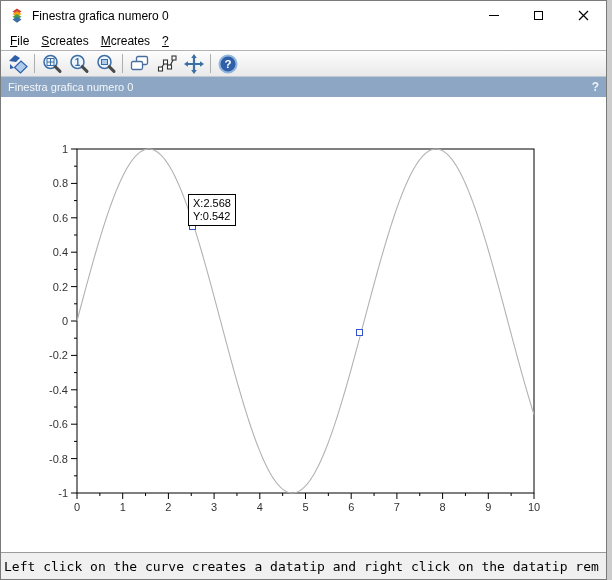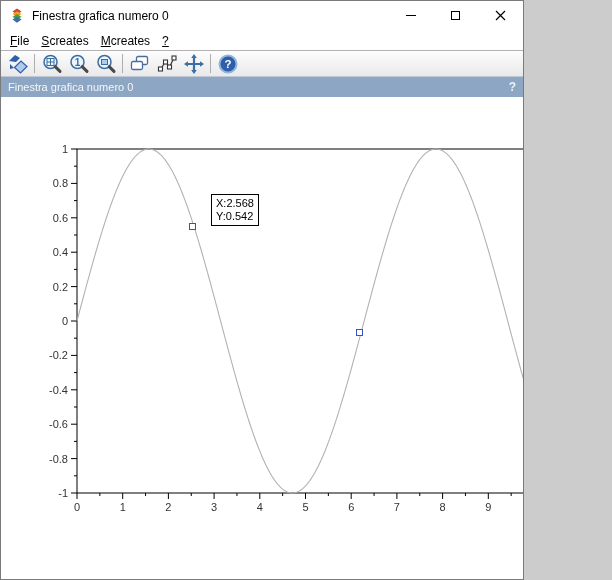--- a/index.html
+++ b/index.html
@@ -1,18 +1,18 @@
 <!DOCTYPE html>
 <html><head>
 <meta charset="utf-8">
 <style>
   * { margin:0; padding:0; box-sizing:border-box; }
   body { background:#ccc; font-family:"Liberation Sans", sans-serif; }
   .window {
-    position:relative; width:524px; height:580px; background:#fff;
+    position:relative; width:607px; height:580px; background:#fff;
     border:1px solid #7a7a7a; overflow:hidden;
   }
   
   .titlebar { height:29px; display:flex; align-items:center; background:#fff; }
   .app-icon { width:16px; height:16px; margin:0 7px 0 8px; flex:0 0 auto; }
   .title-text { font-size:12px; color:#000; flex:1 1 auto; white-space:nowrap; }
   .win-btn { width:45px; height:29px; display:flex; align-items:center; justify-content:center; cursor:default; }
   .glyph-min { width:10px; height:1px; background:#000; display:block; }
   .glyph-max { width:9px; height:9px; border:1px solid #000; display:block; }
   
@@ -215,21 +215,24 @@
         <line x1="73" y1="275.6" x2="76" y2="275.6" stroke="#000000"></line>
         <line x1="73" y1="241.20000000000002" x2="76" y2="241.20000000000002" stroke="#000000"></line>
         <line x1="73" y1="206.8" x2="76" y2="206.8" stroke="#000000"></line>
         <line x1="73" y1="172.40000000000003" x2="76" y2="172.40000000000003" stroke="#000000"></line>
         <line x1="73" y1="138" x2="76" y2="138" stroke="#000000"></line>
         <line x1="73" y1="103.60000000000002" x2="76" y2="103.60000000000002" stroke="#000000"></line>
         <line x1="73" y1="69.20000000000003" x2="76" y2="69.20000000000003" stroke="#000000"></line>
         <polyline points="76.00,224.00 76.91,220.56 77.83,217.12 78.74,213.69 79.66,210.25 80.57,206.83 81.48,203.41 82.40,200.00 83.31,196.60 84.23,193.21 85.14,189.83 86.05,186.46 86.97,183.12 87.88,179.78 88.80,176.47 89.71,173.17 90.62,169.89 91.54,166.64 92.45,163.41 93.37,160.20 94.28,157.02 95.19,153.87 96.11,150.74 97.02,147.64 97.94,144.57 98.85,141.54 99.76,138.54 100.68,135.57 101.59,132.64 102.51,129.74 103.42,126.88 104.33,124.06 105.25,121.28 106.16,118.54 107.08,115.85 107.99,113.19 108.90,110.59 109.82,108.02 110.73,105.51 111.65,103.04 112.56,100.61 113.47,98.24 114.39,95.92 115.30,93.65 116.22,91.43 117.13,89.27 118.04,87.16 118.96,85.10 119.87,83.10 120.79,81.15 121.70,79.27 122.61,77.44 123.53,75.67 124.44,73.95 125.36,72.30 126.27,70.71 127.18,69.18 128.10,67.72 129.01,66.31 129.93,64.97 130.84,63.69 131.75,62.47 132.67,61.33 133.58,60.24 134.50,59.22 135.41,58.27 136.32,57.38 137.24,56.56 138.15,55.81 139.07,55.12 139.98,54.50 140.89,53.95 141.81,53.47 142.72,53.05 143.64,52.71 144.55,52.43 145.46,52.22 146.38,52.08 147.29,52.01 148.21,52.01 149.12,52.07 150.03,52.21 150.95,52.41 151.86,52.68 152.78,53.02 153.69,53.43 154.60,53.91 155.52,54.46 156.43,55.07 157.35,55.75 158.26,56.50 159.17,57.31 160.09,58.19 161.00,59.14 161.92,60.16 162.83,61.24 163.74,62.38 164.66,63.59 165.57,64.86 166.49,66.20 167.40,67.60 168.31,69.06 169.23,70.59 170.14,72.17 171.06,73.82 171.97,75.53 172.88,77.29 173.80,79.12 174.71,81.00 175.63,82.94 176.54,84.94 177.45,86.99 178.37,89.10 179.28,91.26 180.20,93.47 181.11,95.74 182.02,98.06 182.94,100.42 183.85,102.84 184.77,105.31 185.68,107.82 186.59,110.38 187.51,112.99 188.42,115.63 189.34,118.33 190.25,121.06 191.16,123.84 192.08,126.66 192.99,129.51 193.91,132.40 194.82,135.33 195.73,138.30 196.65,141.30 197.56,144.33 198.48,147.40 199.39,150.49 200.30,153.62 201.22,156.77 202.13,159.95 203.05,163.15 203.96,166.38 204.87,169.63 205.79,172.91 206.70,176.20 207.62,179.52 208.53,182.85 209.44,186.20 210.36,189.56 211.27,192.94 212.19,196.33 213.10,199.73 214.01,203.14 214.93,206.56 215.84,209.98 216.76,213.41 217.67,216.85 218.58,220.29 219.50,223.73 220.41,227.17 221.33,230.60 222.24,234.04 223.15,237.47 224.07,240.90 224.98,244.32 225.90,247.73 226.81,251.13 227.72,254.52 228.64,257.90 229.55,261.27 230.47,264.62 231.38,267.95 232.29,271.27 233.21,274.57 234.12,277.85 235.04,281.10 235.95,284.33 236.86,287.54 237.78,290.73 238.69,293.88 239.61,297.01 240.52,300.11 241.43,303.18 242.35,306.22 243.26,309.23 244.18,312.20 245.09,315.13 246.00,318.03 246.92,320.89 247.83,323.71 248.75,326.50 249.66,329.24 250.57,331.94 251.49,334.60 252.40,337.21 253.32,339.78 254.23,342.30 255.14,344.77 256.06,347.19 256.97,349.57 257.89,351.90 258.80,354.17 259.71,356.39 260.63,358.56 261.54,360.68 262.46,362.74 263.37,364.74 264.28,366.69 265.20,368.58 266.11,370.42 267.03,372.19 267.94,373.91 268.85,375.57 269.77,377.16 270.68,378.70 271.60,380.17 272.51,381.58 273.42,382.93 274.34,384.21 275.25,385.43 276.17,386.59 277.08,387.68 277.99,388.70 278.91,389.66 279.82,390.55 280.74,391.38 281.65,392.14 282.56,392.83 283.48,393.45 284.39,394.01 285.31,394.49 286.22,394.91 287.13,395.27 288.05,395.55 288.96,395.76 289.88,395.91 290.79,395.99 291.70,396.00 292.62,395.93 293.53,395.81 294.45,395.61 295.36,395.34 296.27,395.01 297.19,394.60 298.10,394.13 299.02,393.59 299.93,392.98 300.84,392.31 301.76,391.56 302.67,390.75 303.59,389.88 304.50,388.93 305.41,387.93 306.33,386.85 307.24,385.71 308.16,384.51 309.07,383.24 309.98,381.91 310.90,380.51 311.81,379.06 312.73,377.54 313.64,375.95 314.55,374.31 315.47,372.61 316.38,370.85 317.30,369.03 318.21,367.15 319.12,365.21 320.04,363.22 320.95,361.17 321.87,359.07 322.78,356.92 323.69,354.71 324.61,352.44 325.52,350.13 326.44,347.77 327.35,345.35 328.26,342.89 329.18,340.38 330.09,337.83 331.01,335.22 331.92,332.58 332.83,329.89 333.75,327.16 334.66,324.38 335.58,321.57 336.49,318.72 337.40,315.83 338.32,312.90 339.23,309.94 340.15,306.94 341.06,303.91 341.97,300.85 342.89,297.76 343.80,294.63 344.72,291.48 345.63,288.31 346.54,285.10 347.46,281.88 348.37,278.63 349.29,275.35 350.20,272.06 351.11,268.75 352.03,265.42 352.94,262.07 353.86,258.71 354.77,255.33 355.68,251.94 356.60,248.54 357.51,245.13 358.43,241.72 359.34,238.29 360.25,234.86 361.17,231.43 362.08,227.99 363.00,224.55 363.91,221.11 364.82,217.67 365.74,214.23 366.65,210.80 367.57,207.37 368.48,203.95 369.39,200.54 370.31,197.14 371.22,193.75 372.14,190.37 373.05,187.00 373.96,183.65 374.88,180.31 375.79,176.99 376.71,173.69 377.62,170.41 378.53,167.16 379.45,163.92 380.36,160.71 381.28,157.53 382.19,154.37 383.10,151.23 384.02,148.13 384.93,145.06 385.85,142.02 386.76,139.01 387.67,136.04 388.59,133.10 389.50,130.20 390.42,127.33 391.33,124.51 392.24,121.72 393.16,118.98 394.07,116.27 394.99,113.61 395.90,111.00 396.81,108.43 397.73,105.90 398.64,103.43 399.56,101.00 400.47,98.62 401.38,96.29 402.30,94.01 403.21,91.78 404.13,89.61 405.04,87.49 405.95,85.42 406.87,83.41 407.78,81.46 408.70,79.56 409.61,77.72 410.52,75.94 411.44,74.22 412.35,72.56 413.27,70.96 414.18,69.42 415.09,67.94 416.01,66.53 416.92,65.18 417.84,63.89 418.75,62.66 419.66,61.50 420.58,60.41 421.49,59.38 422.41,58.42 423.32,57.52 424.23,56.69 425.15,55.92 426.06,55.23 426.98,54.60 427.89,54.04 428.80,53.54 429.72,53.12 430.63,52.76 431.55,52.47 432.46,52.25 433.37,52.10 434.29,52.02 435.20,52.00 436.12,52.06 437.03,52.18 437.94,52.37 438.86,52.64 439.77,52.97 440.69,53.36 441.60,53.83 442.51,54.36 443.43,54.97 444.34,55.64 445.26,56.37 446.17,57.18 447.08,58.05 448.00,58.99 448.91,59.99 449.83,61.06 450.74,62.19 451.65,63.39 452.57,64.66 453.48,65.98 454.40,67.37 455.31,68.83 456.22,70.34 457.14,71.92 458.05,73.55 458.97,75.25 459.88,77.01 460.79,78.82 461.71,80.70 462.62,82.63 463.54,84.62 464.45,86.66 465.36,88.76 466.28,90.91 467.19,93.12 468.11,95.37 469.02,97.68 469.93,100.04 470.85,102.45 471.76,104.91 472.68,107.42 473.59,109.97 474.50,112.57 475.42,115.21 476.33,117.90 477.25,120.62 478.16,123.39 479.07,126.20 479.99,129.05 480.90,131.94 481.82,134.86 482.73,137.82 483.64,140.82 484.56,143.85 485.47,146.91 486.39,150.00 487.30,153.12 488.21,156.26 489.13,159.44 490.04,162.64 490.96,165.87 491.87,169.12 492.78,172.39 493.70,175.68 494.61,178.99 495.53,182.32 496.44,185.66 497.35,189.02 498.27,192.40 499.18,195.79 500.10,199.19 501.01,202.59 501.92,206.01 502.84,209.44 503.75,212.87 504.67,216.30 505.58,219.74 506.49,223.18 507.41,226.62 508.32,230.06 509.24,233.49 510.15,236.93 511.06,240.35 511.98,243.77 512.89,247.19 513.81,250.59 514.72,253.98 515.63,257.37 516.55,260.73 517.46,264.09 518.38,267.42 519.29,270.74 520.20,274.04 521.12,277.32 522.03,280.58 522.95,283.82 523.86,287.03 524.77,290.22 525.69,293.38 526.60,296.52 527.52,299.62 528.43,302.70 529.34,305.74 530.26,308.75 531.17,311.73 532.09,314.67 533.00,317.57" fill="none" stroke="#b2b2b2" stroke-width="1.1"></polyline>
       </svg>
   <div class="dt-marker" style="left: 188.358px; top: 125.776px; border-color: rgb(51, 82, 204);"></div>
-      <div class="dt-box" style="left: 210px; top: 96.776px;">
+      <div class="dt-box" style="left: 187px; top: 96.776px;">
         <div>X:2.568</div>
         <div>Y:0.542</div>
       </div>
       <div class="dt-marker" style="left: 354.66px; top: 232.072px; border-color: rgb(51, 82, 204);"></div>
     </div>
 
+  <div class="statusbar">
+    <span>Left click on the curve creates a datatip and right click on the datatip rem</span>
+  </div>
 
 </div>
 
 </body></html>

